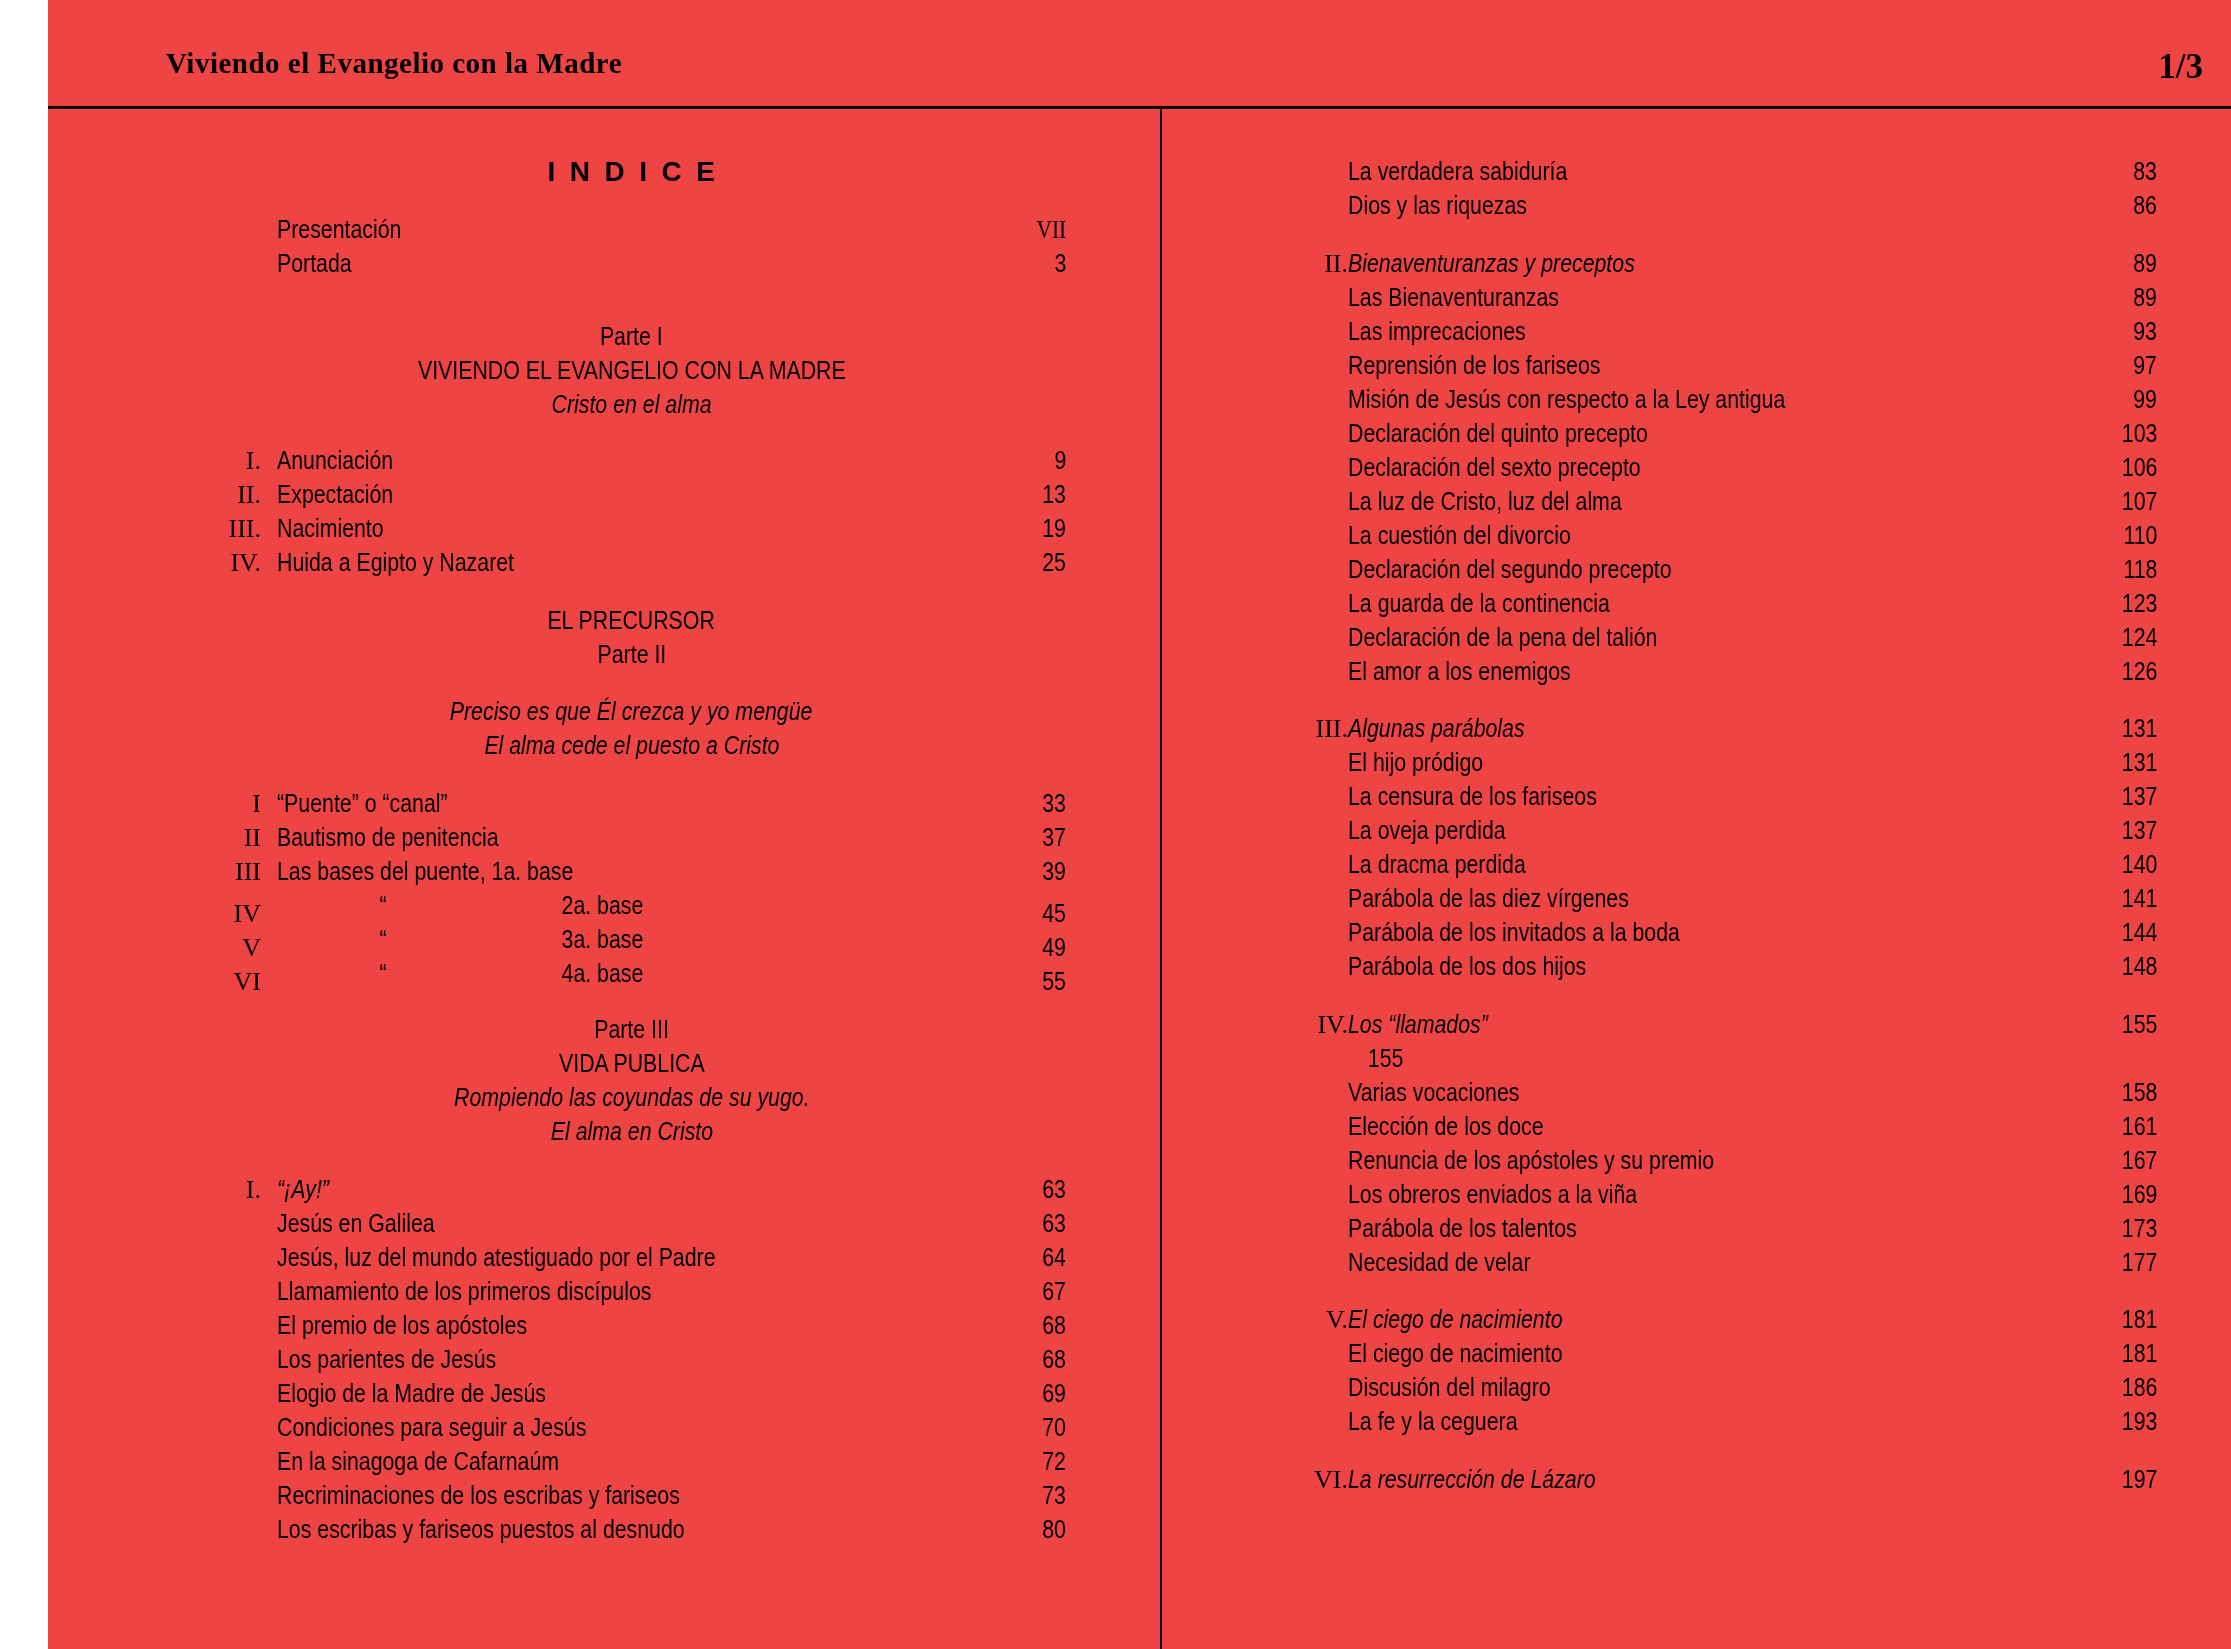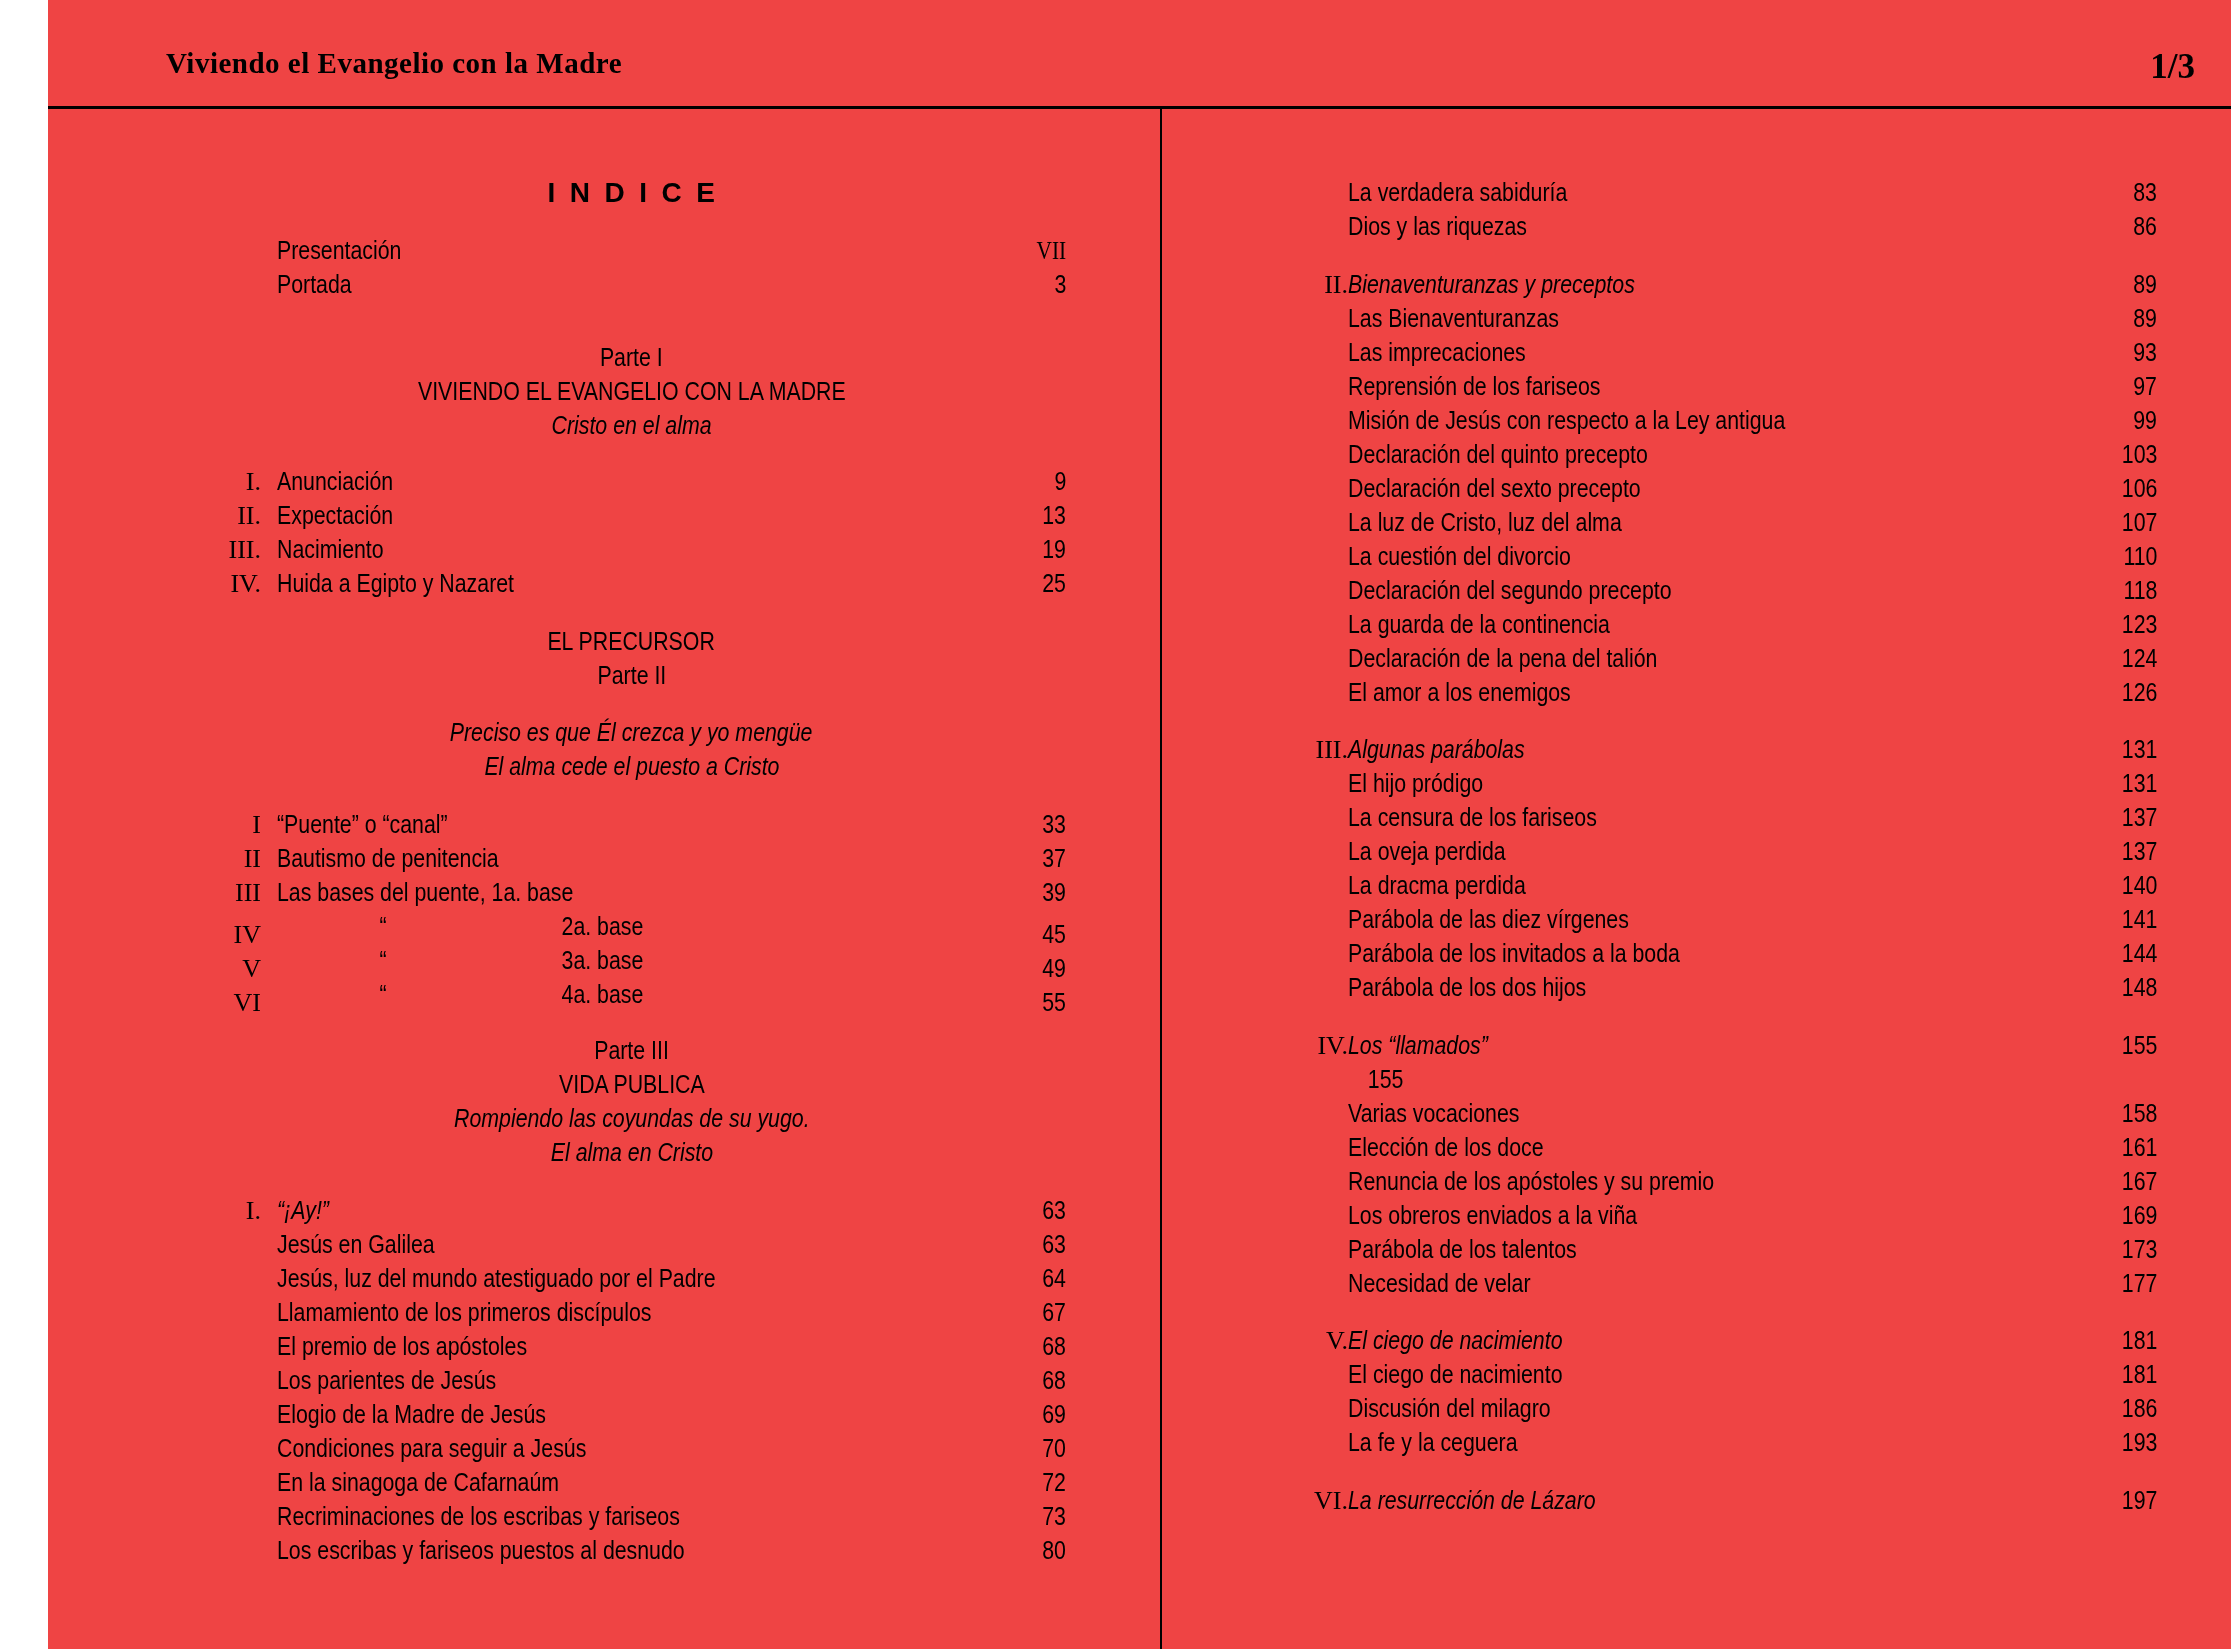--- a/index.html
+++ b/index.html
@@ -3,27 +3,27 @@
 <meta charset="utf-8">
 <style>
   html,body{margin:0;padding:0;background:#ffffff;}
   .page{position:relative;width:2231px;height:1649px;background:#ef4444;color:#000;
         font-family:"Liberation Sans",sans-serif;overflow:hidden;margin-left:48px;}
 
   
   .hdr-title{position:absolute;left:118px;top:47px;
              font-family:"Liberation Serif",serif;font-size:29px;font-weight:600;
              letter-spacing:0.5px;white-space:nowrap;}
-  .hdr-page{position:absolute;right:84px;top:47px;
+  .hdr-page{position:absolute;right:76px;top:47px;
             font-family:"Liberation Serif",serif;font-size:35px;font-weight:600;}
   .rule{position:absolute;left:0;top:106px;width:2231px;height:2.7px;background:#000;}
   .divider{position:absolute;left:1112px;top:109px;width:1.8px;height:1540px;background:#000;}
 
   
-  .col{position:absolute;top:123px;}
+  .col{position:absolute;top:102px;}
   .col-left{left:118px;width:900px;}
   .col-right{left:1227px;width:882px;}
 
   
   .row{display:flex;align-items:baseline;height:34px;line-height:34px;font-size:26px;}
   .num{flex:none;text-align:right;font-family:"Liberation Serif",serif;font-size:26px;}
   .col-left .num{width:95px;}
   .col-right .num{width:73px;}
   .titlecell{flex:1;min-width:0;white-space:nowrap;}
   .col-left .titlecell{padding-left:15.5px;}

